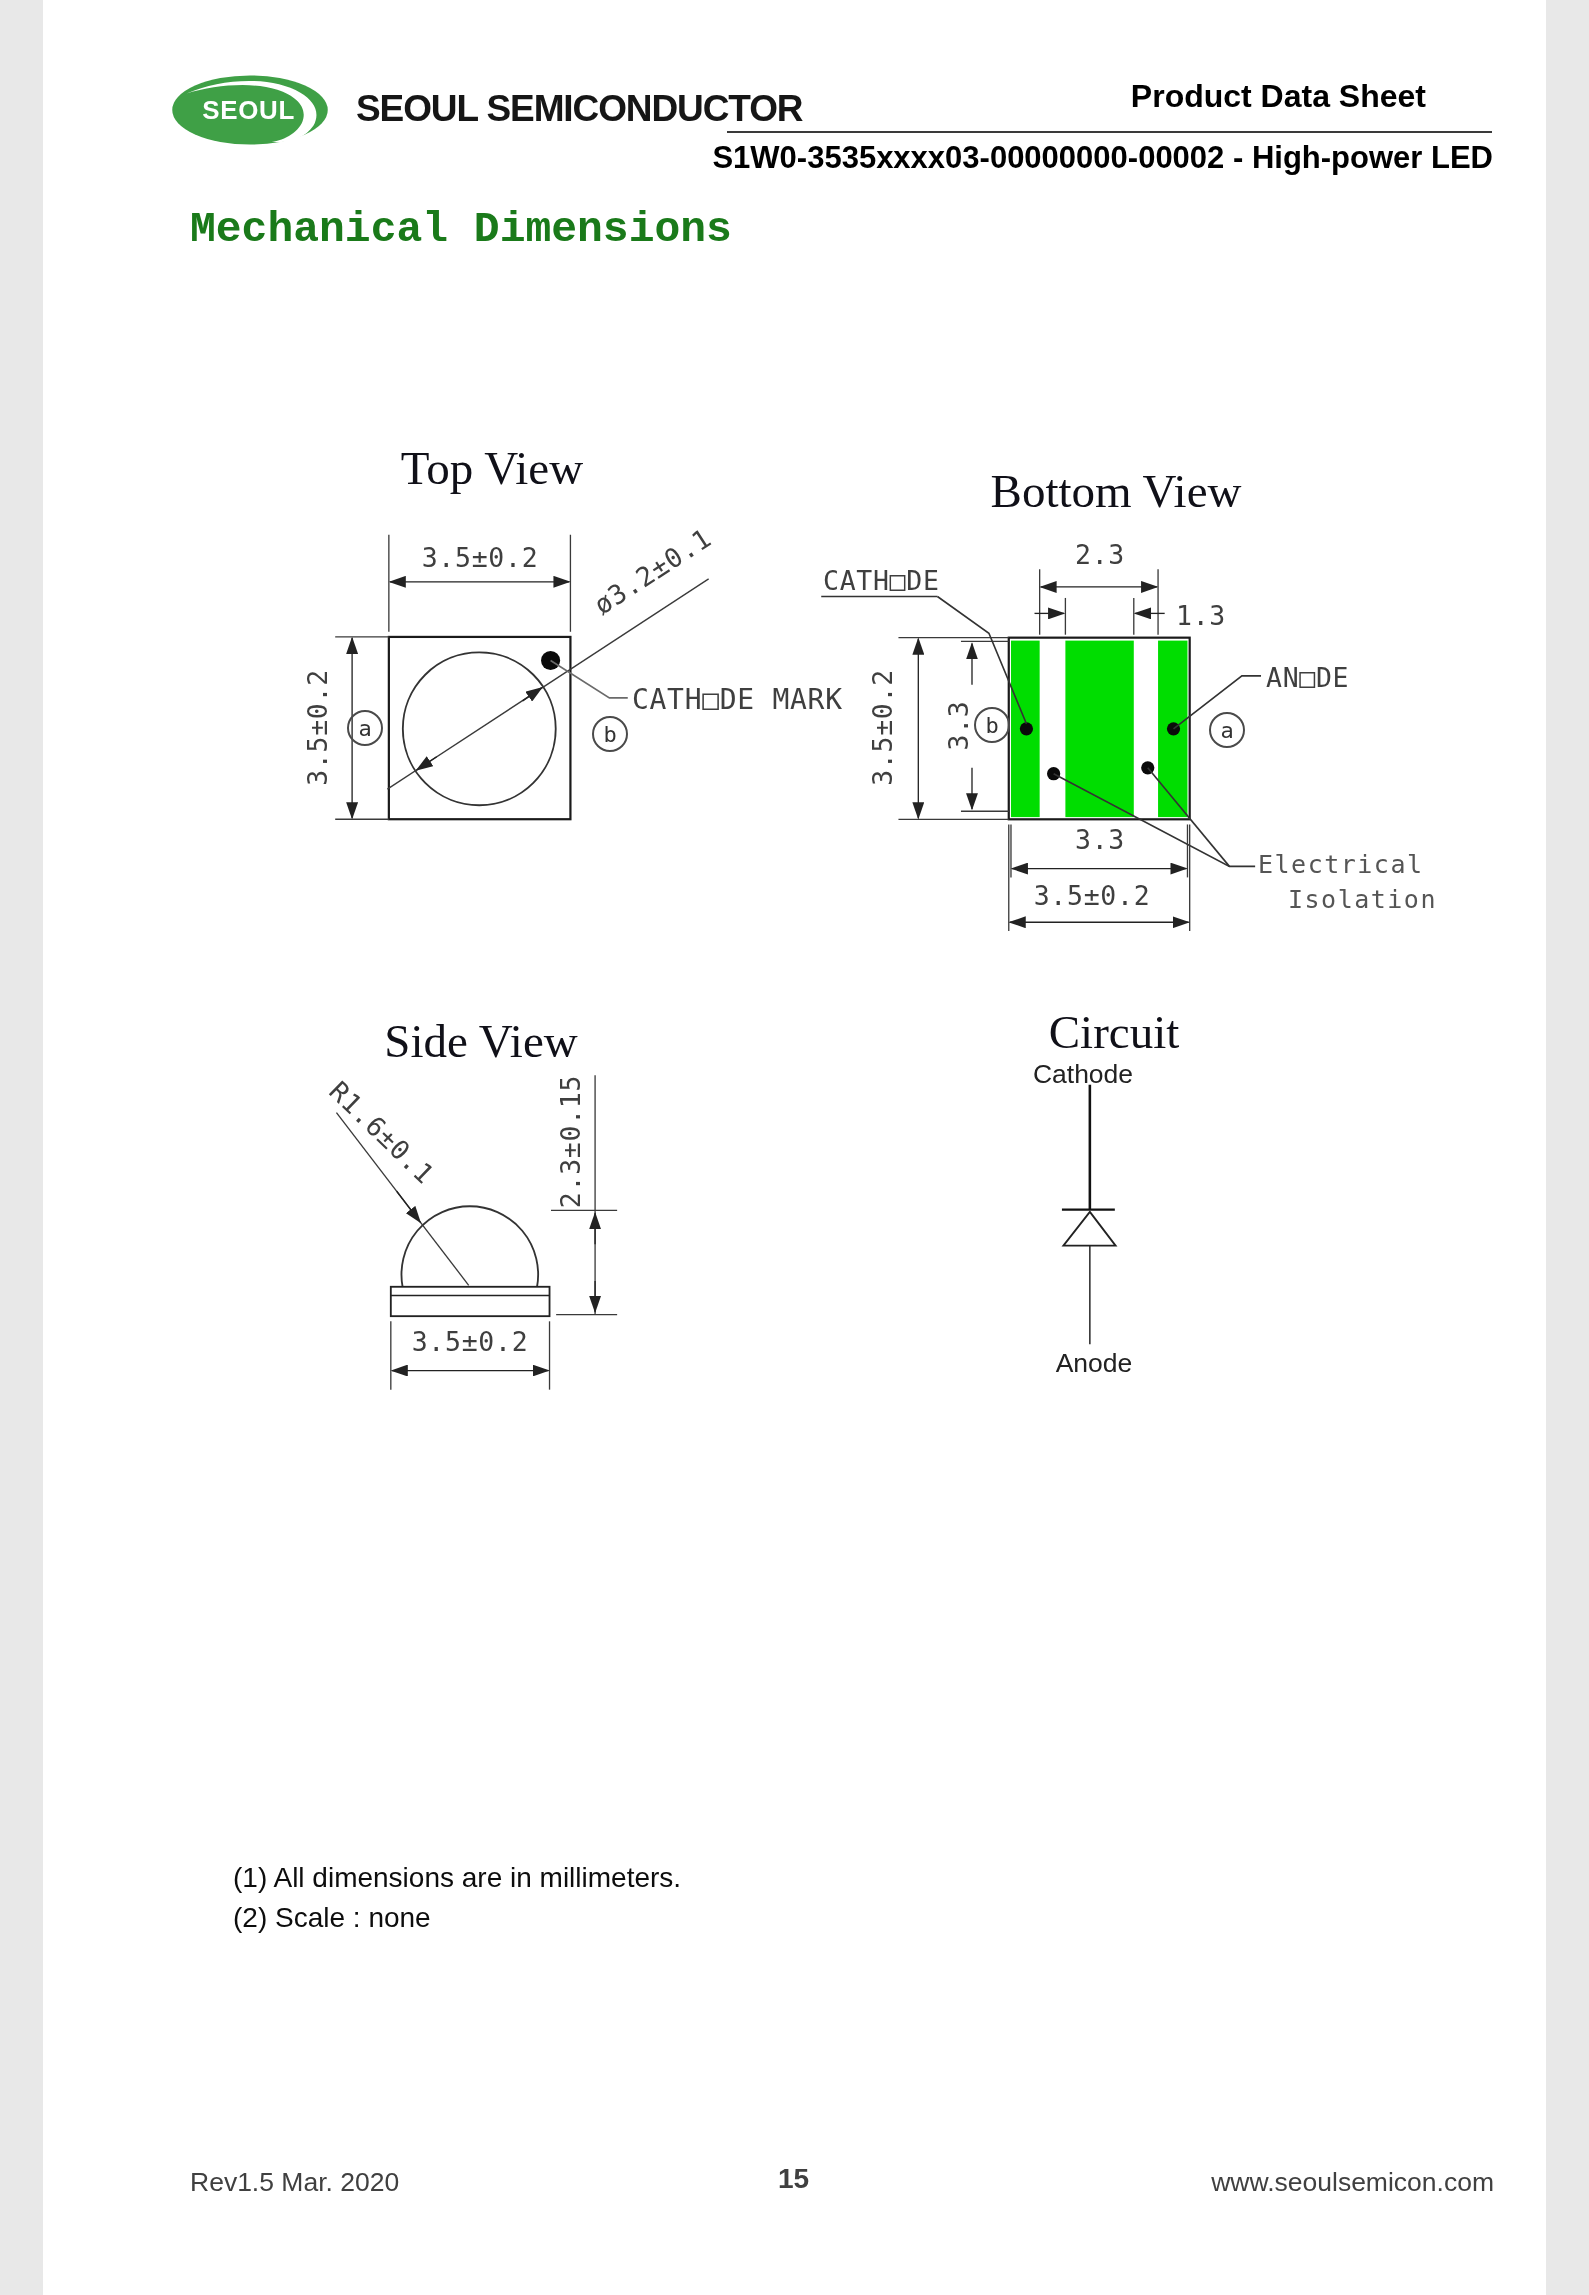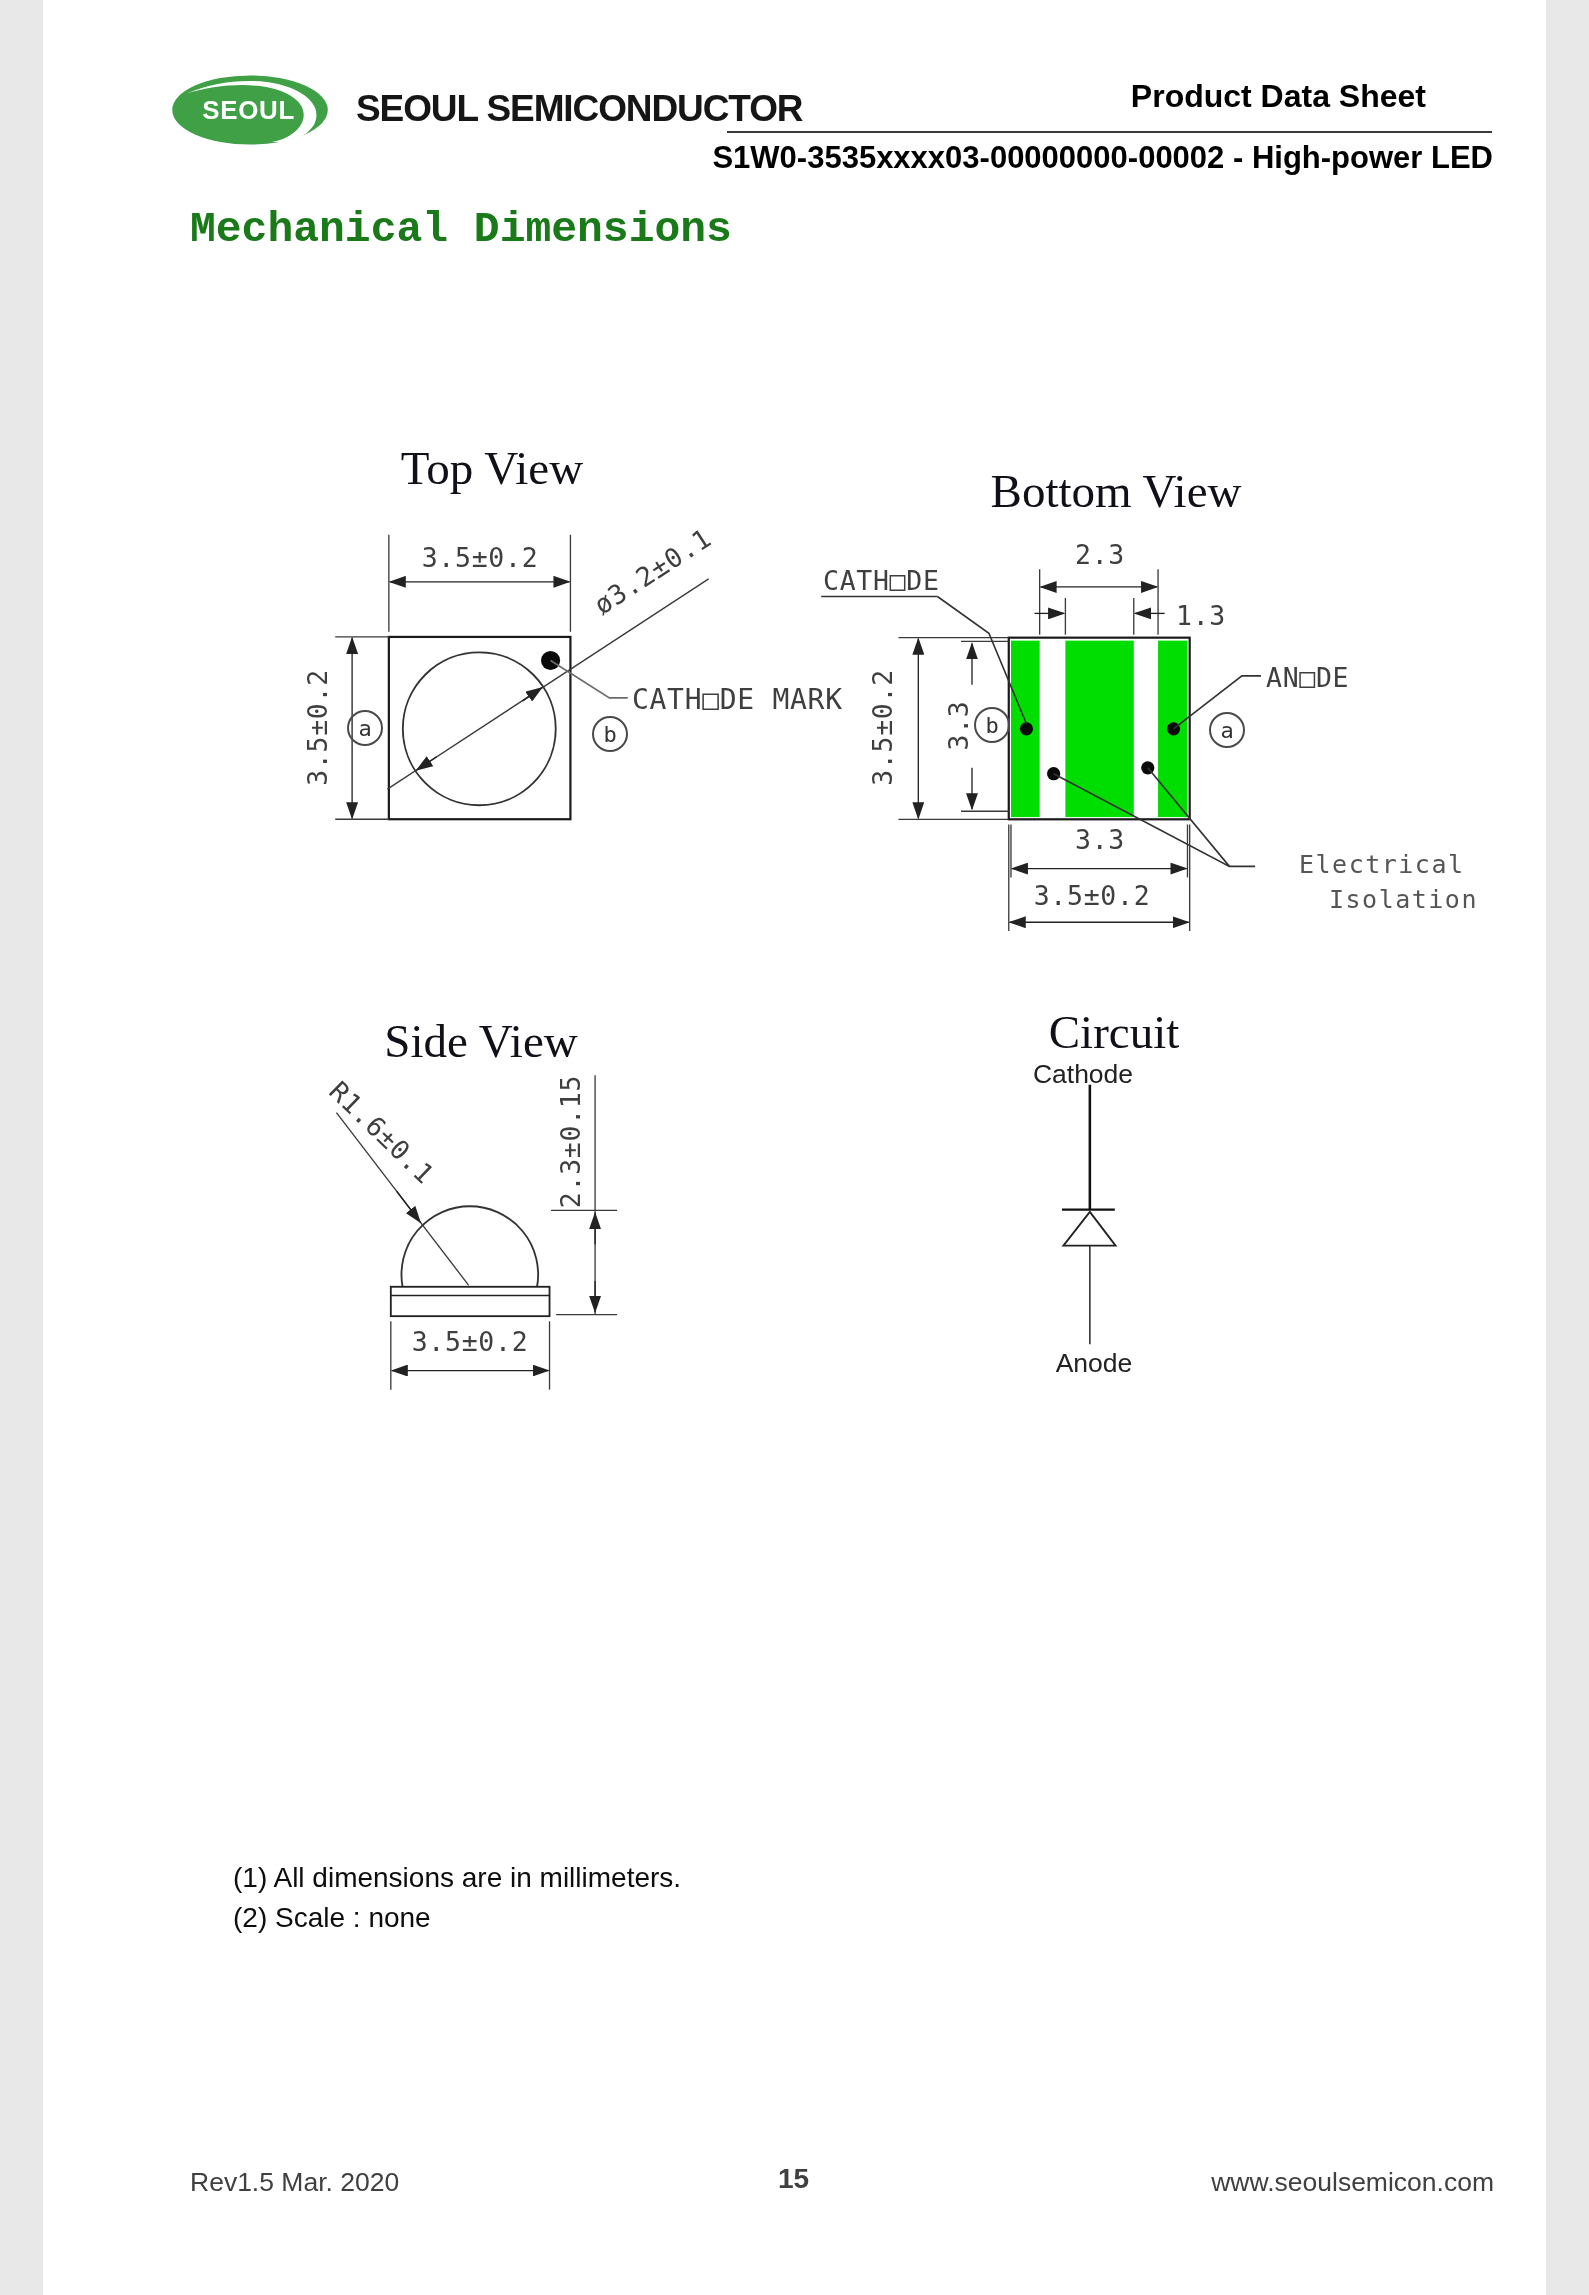--- a/index.html
+++ b/index.html
@@ -14,21 +14,21 @@
   }
   .abs{position:absolute;}
   .company{font-size:37px;font-weight:bold;letter-spacing:-1.1px;color:#161616;}
   .doc-title{font-size:32px;font-weight:bold;text-align:right;color:#000000;}
   .part-line{font-size:31px;font-weight:bold;text-align:right;color:#000;}
   .rule{background:#3a3a3a;height:2.2px;}
   .h1{font-size:43px;font-weight:bold;color:var(--accent-green,#1a7a1a);font-family:Liberation Mono, monospace;}
   .vtitle{font-family:"Liberation Serif",serif;font-size:47px;color:#101018;text-align:center;}
   .cad{font-family:"DejaVu Sans Mono",monospace;font-size:26.5px;color:#3f3f3f;letter-spacing:0.7px;white-space:pre;}
   .cad.big{font-size:28px;}
-  .cad.iso{font-size:25px;color:#555;letter-spacing:1.5px;margin-left:41px;}
+  .cad.iso{font-size:25px;color:#555;letter-spacing:1.5px;}
   .sans-lbl{font-size:26.5px;color:#222;}
   .refcircle{
     width:32px;height:32px;border:2.2px solid #4a4a4a;border-radius:50%;
     font-family:"DejaVu Sans Mono",monospace;font-size:22px;color:#333;
     display:flex;align-items:center;justify-content:center;background:rgba(255,255,255,.0);
   }
   .note{font-size:28px;color:#0d0d0d;line-height:40px;}
   .footer-txt{font-size:26.5px;color:#404040;}
   .center-txt{text-align:center;}
   .right-txt{text-align:right;}

